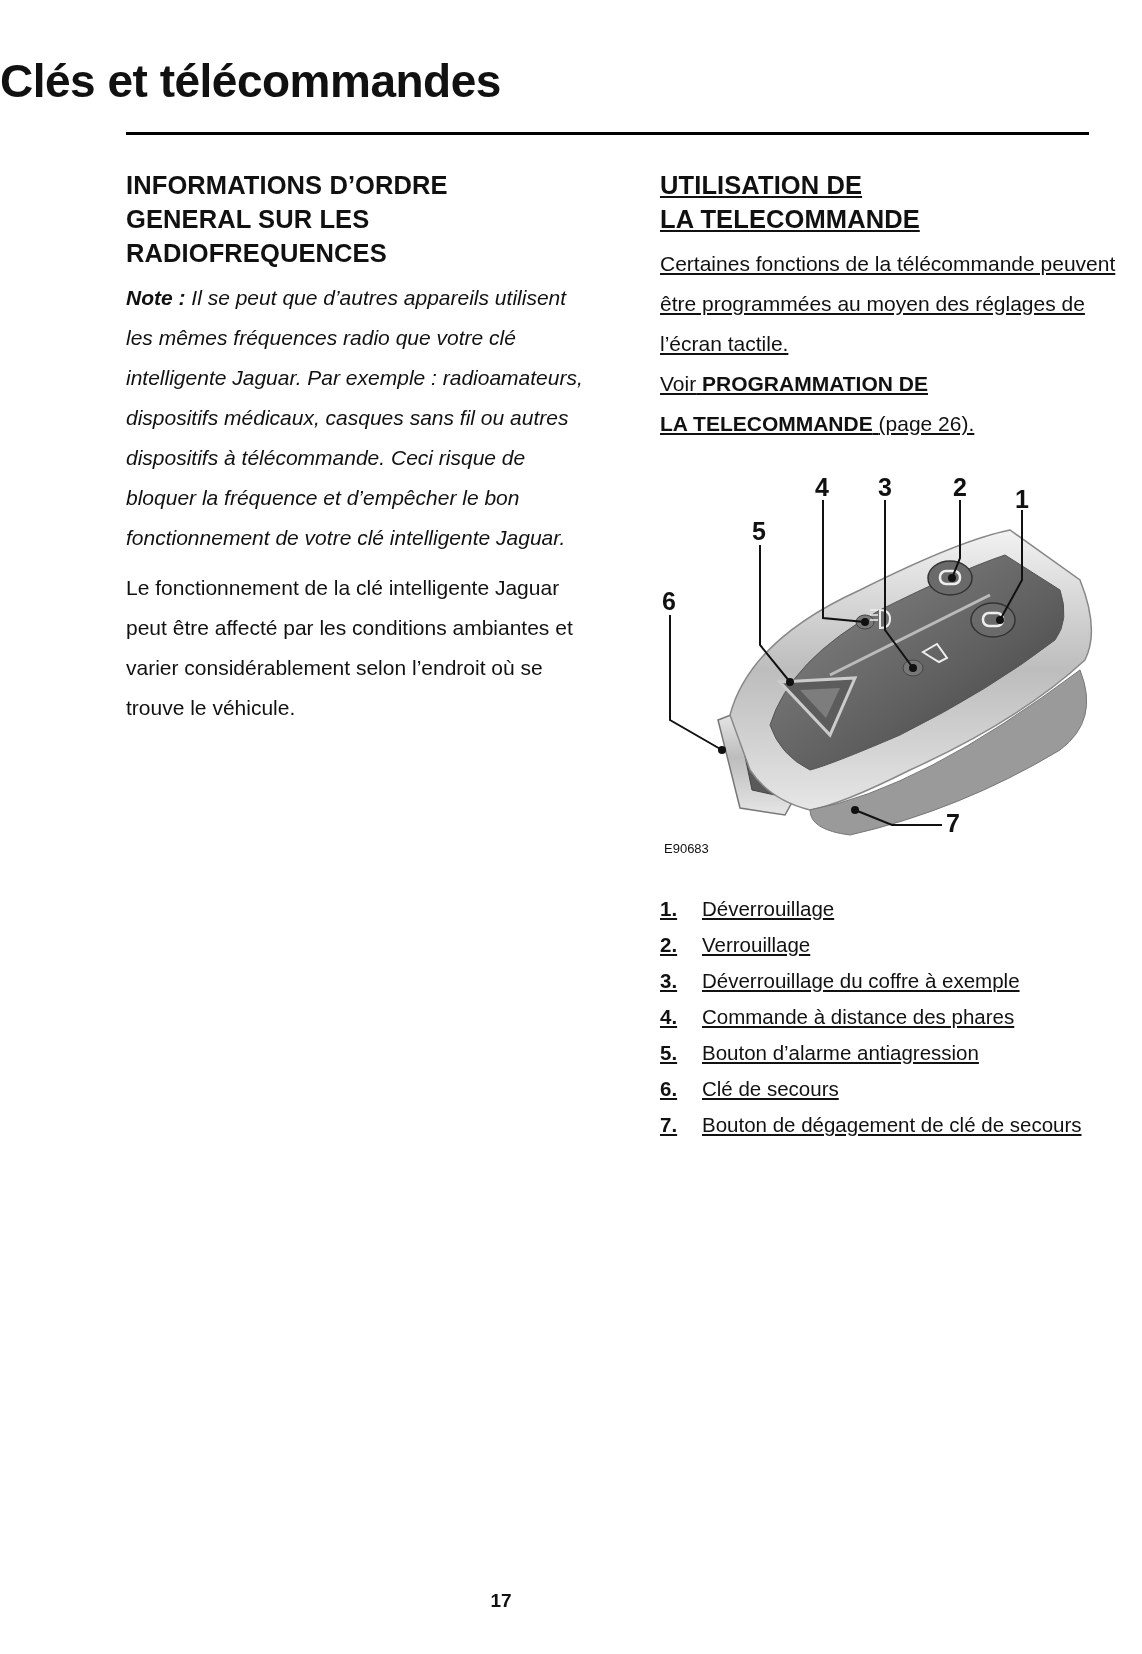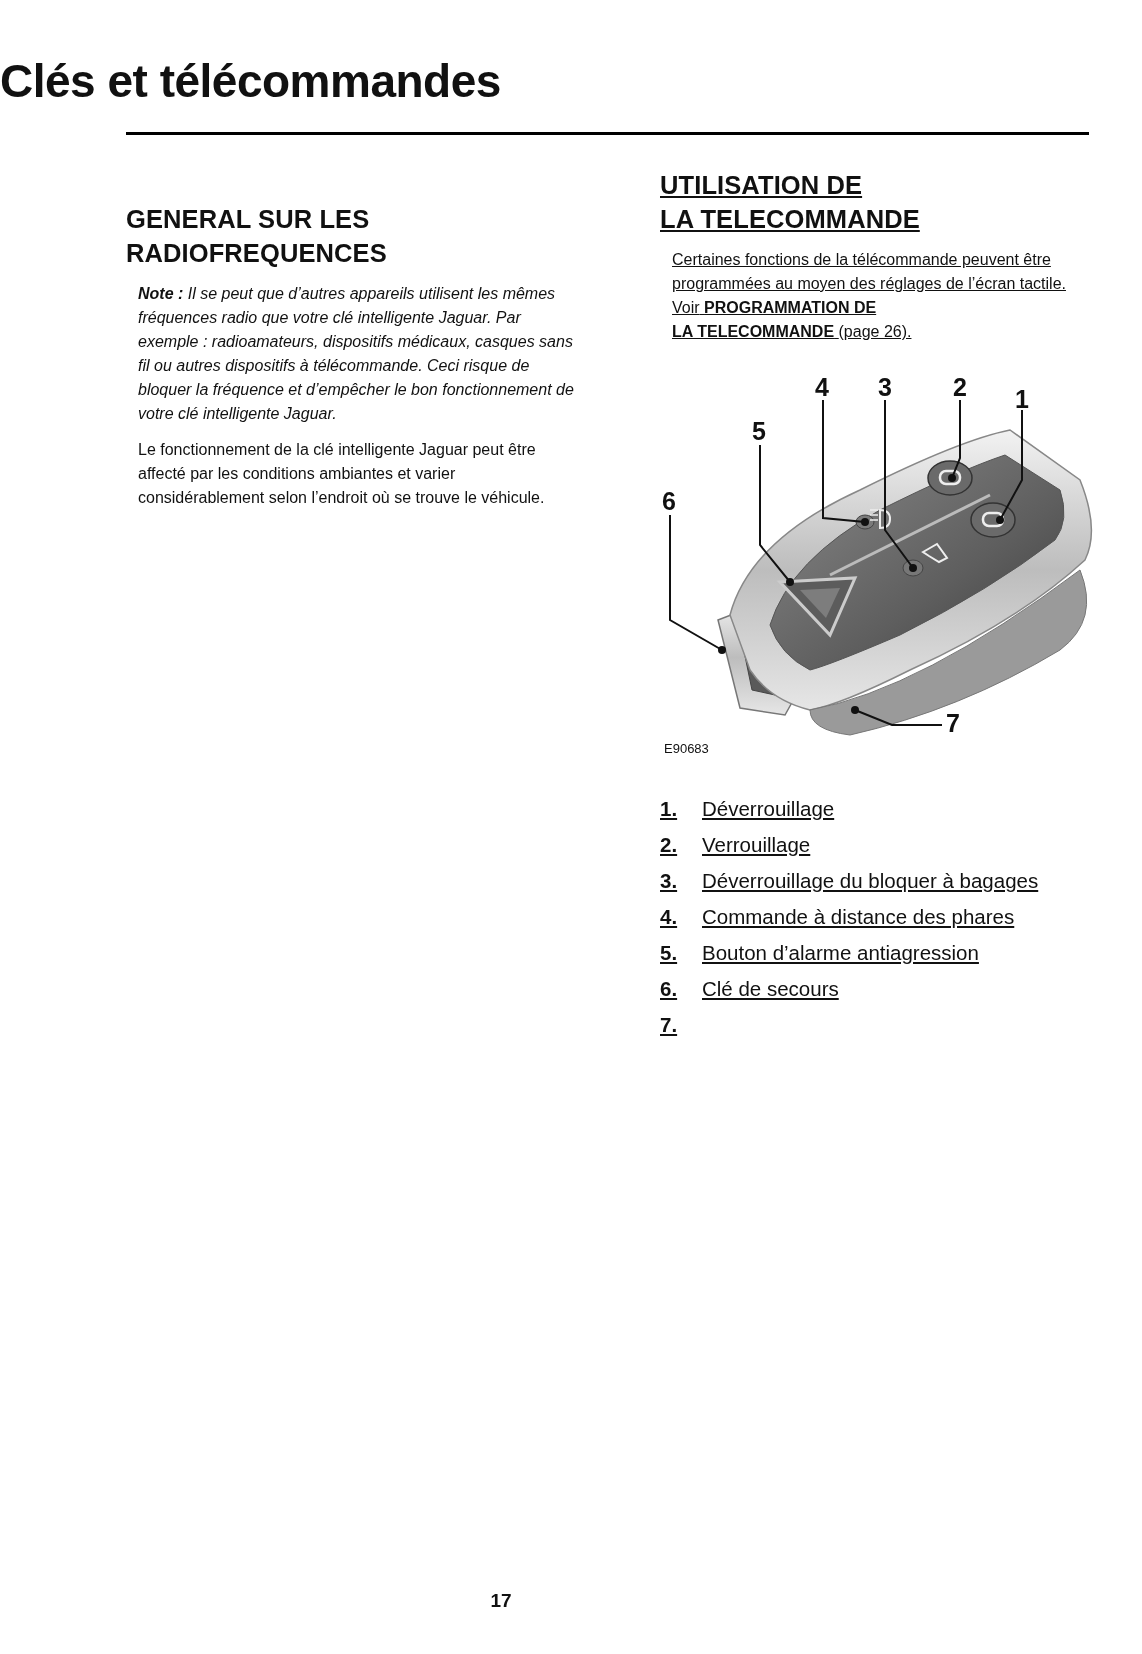--- a/index.html
+++ b/index.html
@@ -5,40 +5,40 @@
   html, body { margin:0; padding:0; background:#ffffff; }
   body { width:1142px; height:1654px; position:relative; overflow:hidden;
          font-family:"Liberation Sans", sans-serif; color:#111111; }
   .page-title { position:absolute; left:0; width:1142px; top:58px; 
     font-size:46px; font-weight:bold; letter-spacing:-0.5px; line-height:1; }
   .title-rule { position:absolute; left:126px; width:963px; top:132px; height:3px; background:#000; }
   .col { position:absolute; top:168px; }
   .col-left { left:126px; width:460px; }
   .col-right { left:660px; width:460px;text-decoration:underline; }
   h2 { margin:0 0 8px 0; font-size:25.5px; font-weight:bold; line-height:34px; letter-spacing:0.1px; }
-  p { margin:12px; font-size:16px; line-height:24px; }
+  p { margin:0; font-size:21px; line-height:40px; }
   .note { font-style:italic; margin-bottom:10px; }
   .note b { font-style:italic; }
   .figure { position:relative; width:460px; height:395px; margin-top:26px; }
   .figure svg { position:absolute; left:0; top:0; }
   .fig-code { position:absolute; left:4px; top:371px; font-size:13px; }
   .items { list-style:none; margin:26px 0 0 0; padding:0; }
   .items li { font-size:20.5px; line-height:36px; display:flex; }
   .items .num { font-weight:bold; width:42px; flex:none; }
   .page-number { position:absolute; left:0; width:1002px; top:1590px; text-align:center; font-size:19px; font-weight:bold; }
 </style>
 </head>
 <body>
 
 <div class="page-title">Clés et télécommandes</div>
 <div class="title-rule"></div>
 
 <section class="col col-left">
   <h2>
-    <br>
+    <span>INFORMATIONS D’ORDRE</span><br>
     <span>GENERAL SUR LES</span><br>
     <span>RADIOFREQUENCES</span>
   </h2>
   <p class="note">
     <b>Note :</b>
     <span>Il se peut que d’autres appareils utilisent les mêmes fréquences radio que votre clé intelligente Jaguar. Par exemple : radioamateurs, dispositifs médicaux, casques sans fil ou autres dispositifs à télécommande. Ceci risque de bloquer la fréquence et d’empêcher le bon fonctionnement de votre clé intelligente Jaguar.</span>
   </p>
   <p>Le fonctionnement de la clé intelligente Jaguar peut être affecté par les conditions ambiantes et varier considérablement selon l’endroit où se trouve le véhicule.</p>
 </section>
 
@@ -141,33 +141,34 @@
     <li>
         <span class="num">1.</span>
         <span>Déverrouillage</span>
       </li>
     <li>
         <span class="num">2.</span>
         <span>Verrouillage</span>
       </li>
     <li>
         <span class="num">3.</span>
-        <span>Déverrouillage du bloquer à bagages</span>
+        <span>Déverrouillage du coffre à exemple</span>
       </li>
     <li>
         <span class="num">4.</span>
         <span>Commande à distance des phares</span>
       </li>
     <li>
         <span class="num">5.</span>
         <span>Bouton d’alarme antiagression</span>
       </li>
     <li>
         <span class="num">6.</span>
         <span>Clé de secours</span>
       </li>
     <li>
         <span class="num">7.</span>
+        <span>Bouton de dégagement de clé de secours</span>
       </li>
   </ol>
 </section>
 
 <div class="page-number">17</div>
 
 </body></html>

